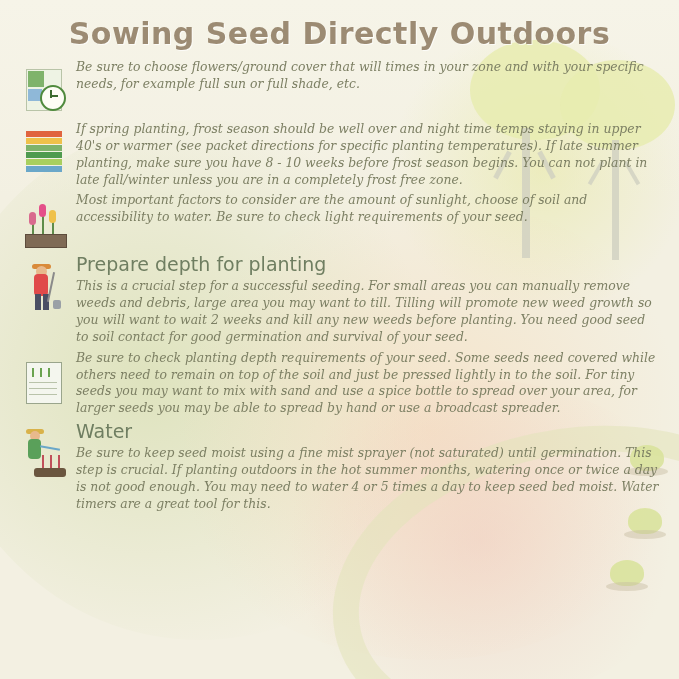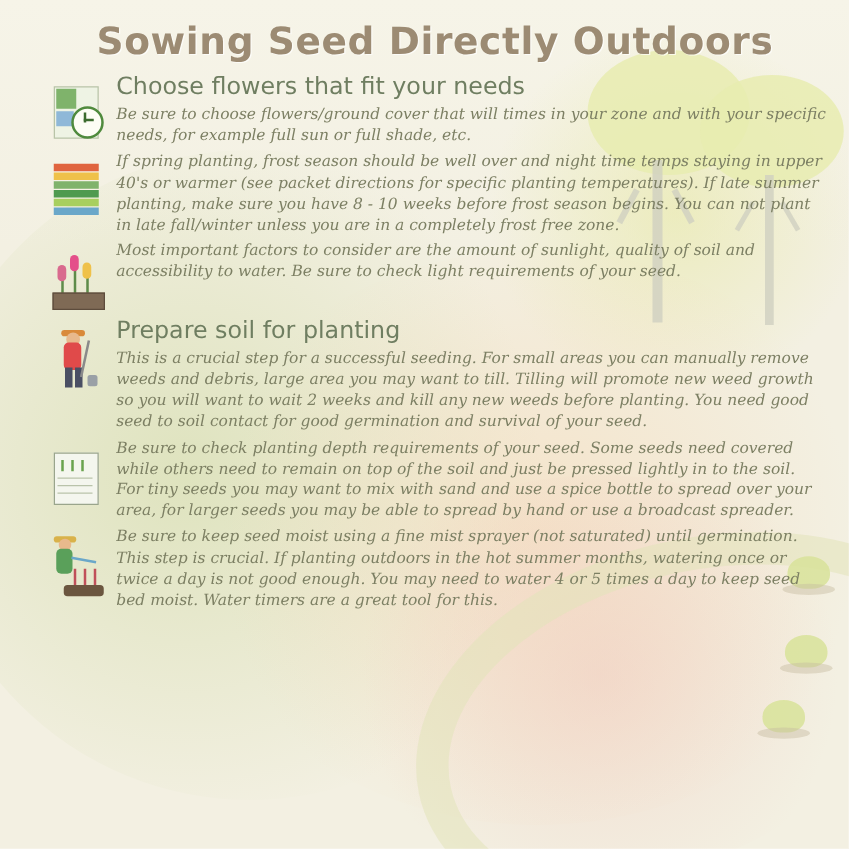--- a/index.html
+++ b/index.html
@@ -111,21 +111,20 @@
     border-radius: 50%;
     border: 26px solid rgba(226,228,185,0.55);
     transform: rotate(-12deg);
   }
 
   
   #content {
     position: relative;
     z-index: 5;
     padding: 0;
-    margin-left: 17px;
   }
   .title {
     text-align: center;
     font-family: "DejaVu Sans", sans-serif;
     font-weight: bold;
     font-size: 30px;
     letter-spacing: 0.5px;
     color: #9c8b73;
     text-shadow: 1px 1px 0 rgba(255,255,255,0.7);
     padding: 16px 10px 8px 10px;
@@ -275,21 +274,20 @@
           <div class="ico ico-packet">
             <div class="paper"></div>
             <div class="green"></div>
             <div class="blue"></div>
             <div class="clock"></div>
             <div class="hand1"></div>
             <div class="hand2"></div>
           </div>
         </div>
         <div class="text-cell">
-          <p class="step-head">Choose flowers that fit your needs</p>
           <p class="step-body">Be sure to choose flowers/ground cover  that will times in your zone and with your specific needs, for example full sun or full shade, etc.</p>
         </div>
       </div>
 
       <div class="step">
         <div class="icon-cell">
           <div class="ico ico-zone">
             <div class="bar" style="top:4px;  background:#e0643f;"></div>
             <div class="bar" style="top:11px; background:#efc14a;"></div>
             <div class="bar" style="top:18px; background:#7fb36b;"></div>
@@ -309,38 +307,38 @@
             <div class="stem" style="left:10px; height:24px;"></div>
             <div class="stem" style="left:20px; height:32px;"></div>
             <div class="stem" style="left:30px; height:26px;"></div>
             <div class="bloom" style="left:7px;  top:14px; background:#d96a8e;"></div>
             <div class="bloom" style="left:17px; top:6px;  background:#e4508a;"></div>
             <div class="bloom" style="left:27px; top:12px; background:#efc14a;"></div>
             <div class="planter"></div>
           </div>
         </div>
         <div class="text-cell">
-          <p class="step-body">Most important factors to consider are the amount of sunlight, quality of soil and accessibility to water. Be sure to check light  requirements of your seed.</p>
+          <p class="step-body">Most important factors to consider are the amount of sunlight, choose of soil and accessibility to water. Be sure to check light  requirements of your seed.</p>
         </div>
       </div>
 
       <div class="step">
         <div class="icon-cell">
           <div class="ico ico-dig">
             <div class="hat"></div>
             <div class="head"></div>
             <div class="body"></div>
             <div class="leg" style="left:13px;"></div>
             <div class="leg" style="left:21px;"></div>
             <div class="shovel"></div>
             <div class="blade"></div>
           </div>
         </div>
         <div class="text-cell">
-          <p class="step-head">Prepare soil for planting</p>
+          <p class="step-head">Prepare depth for planting</p>
           <p class="step-body">This is a crucial step for a successful seeding. For small areas you can manually remove weeds and debris, large area you may want to till. Tilling will promote new weed growth so you will want to wait 2 weeks and kill any new weeds before planting. You need good seed to soil contact for good germination and survival of your seed.</p>
         </div>
       </div>
 
       <div class="step">
         <div class="icon-cell">
           <div class="ico ico-tray">
             <div class="tray"></div>
             <div class="sprout" style="left:10px; top:12px;"></div>
             <div class="sprout" style="left:18px; top:12px;"></div>
@@ -362,19 +360,20 @@
             <div class="head2"></div>
             <div class="person"></div>
             <div class="hose"></div>
             <div class="plant" style="left:20px;"></div>
             <div class="plant" style="left:28px;"></div>
             <div class="plant" style="left:36px;"></div>
             <div class="bed"></div>
           </div>
         </div>
         <div class="text-cell">
+          <p class="step-head">Water</p>
           <p class="step-body">Be sure to keep seed moist using a fine mist sprayer (not saturated) until germination. This step is crucial. If planting outdoors in the hot summer months, watering once  or twice a day is not good enough. You may need to water 4 or 5 times a day to keep seed bed moist. Water timers are a great tool for this.</p>
         </div>
       </div>
 
     </div>
   </div>
 </div>
 
 </body></html>

